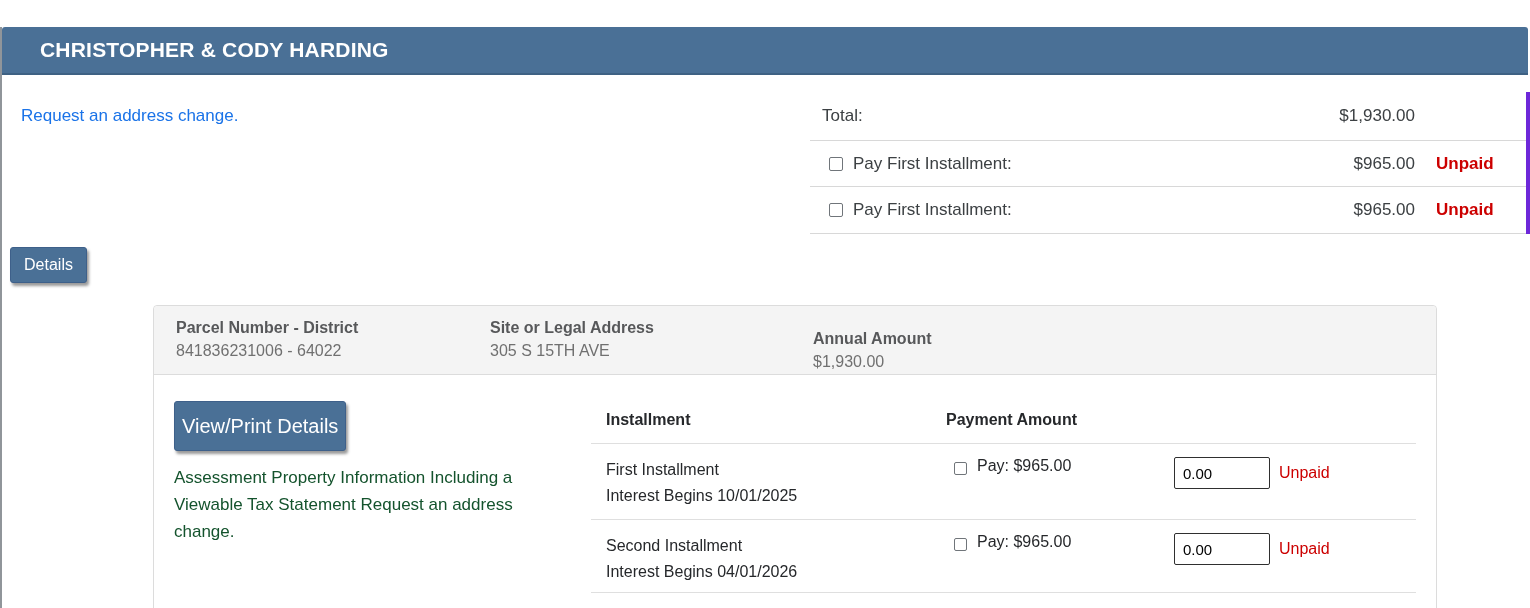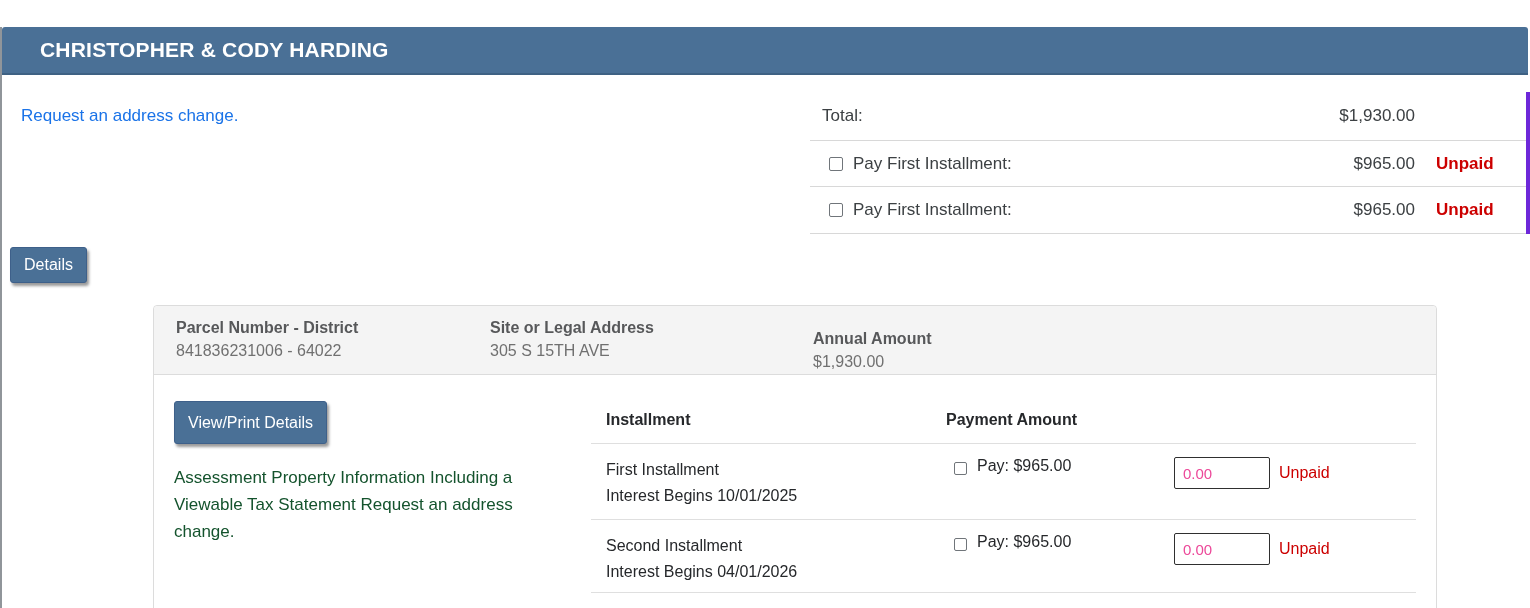--- a/index.html
+++ b/index.html
@@ -95,22 +95,22 @@
   }
   .card-col-0 { width: 314px; }
   .card-col-1 { width: 323px; }
   .card-col-2 { width: 316px; }
   .card-col-3 { flex: 1; margin-top: 11px; }
   .card-header .h-label { font-size: 16px; font-weight: bold; color: #57585a; }
   .card-header .h-value { font-size: 16px; color: #707070; margin-top: 5px; }
 
   .viewprint-btn {
     position: absolute; left: 20px; top: 95px;
-    height: 43px; padding: 0 13px;
-    font-size: 16px;
+    height: 50px; padding: 0 7px;
+    font-size: 20px;
   }
   .assessment-link {
     position: absolute; left: 20px; top: 158px; width: 364px;
     font-size: 17px; line-height: 27px;
     color: #14532d; cursor: pointer;
   }
 
   
   .inst-table {
     position: absolute; left: 437px; top: 90px; width: 825px;
@@ -123,21 +123,21 @@
   .inst-row { border-bottom: 1px solid #dfdfdf; padding-top: 13px; }
   .inst-row.r0 { height: 76px; }
   .inst-row.r1 { height: 73px; }
   .inst-row .c0 { padding-left: 15px; line-height: 26px; }
   .inst-row .c1 { display: flex; align-items: flex-start; }
   .inst-row .c1 input[type="checkbox"] { width: 13px; height: 13px; margin: 5px 10px 0 8px; }
   .inst-row .c2 { display: flex; align-items: center; align-self: flex-start; }
   .pay-input {
     width: 96px; height: 32px;
     border: 1px solid #2f2f2f; border-radius: 2px;
-    padding: 0 8px; font-size: 15px; color: #ec4899;
+    padding: 0 8px; font-size: 15px; color: #000000;
     font-family: "Liberation Sans", sans-serif;
     background: #fff;
   }
   .row-status { color: #cc0000; margin-left: 9px; }
 </style>
 </head>
 <body>
 
 <div class="page-left-rule"></div>
 

